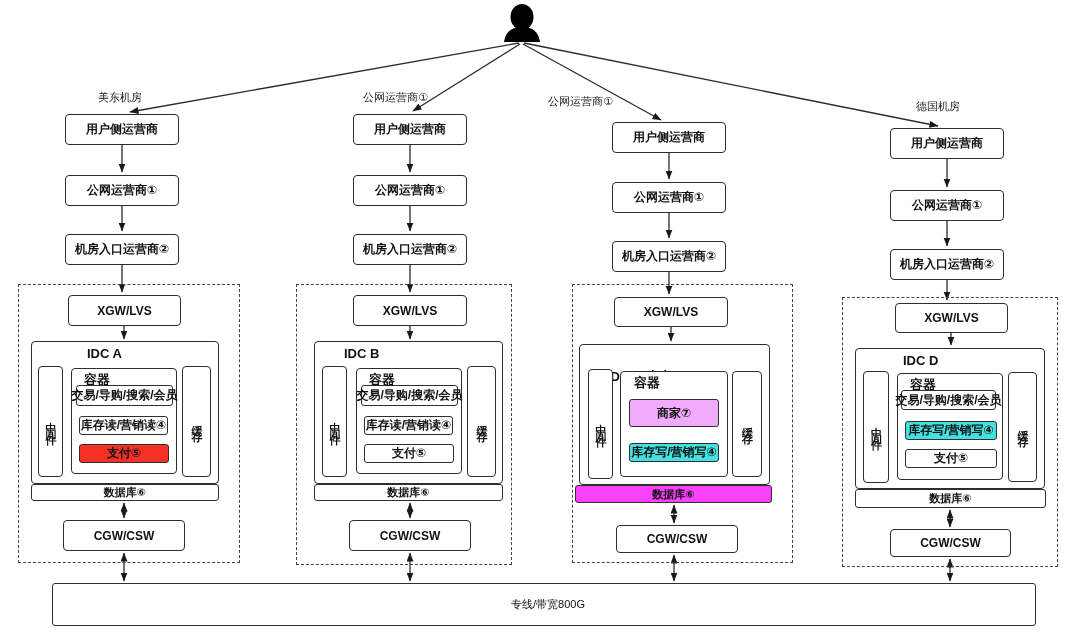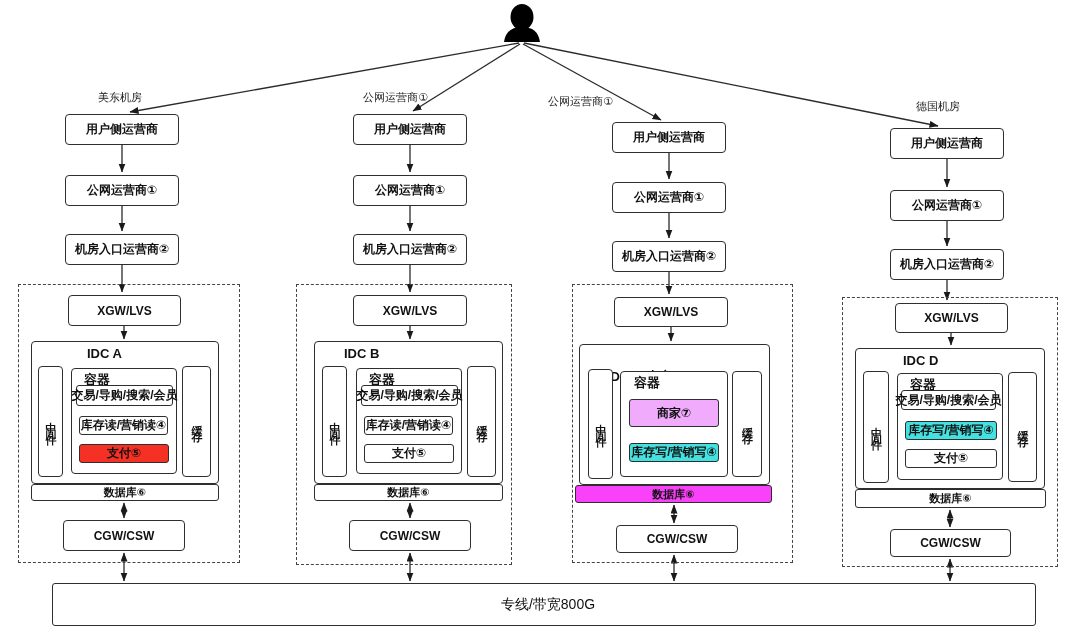--- a/index.html
+++ b/index.html
@@ -10,21 +10,21 @@
        background:#fff;display:flex;align-items:center;justify-content:center;
        font-size:12px;font-weight:700;color:#111;white-space:nowrap;}
   .svc{font-size:12px;border-radius:3px;}
   .panel{position:absolute;box-sizing:border-box;border:1.5px solid #2e2e2e;border-radius:4px;background:#fff;}
   .dashed{position:absolute;box-sizing:border-box;border:1.6px dashed #444;background:transparent;}
   .lbl{position:absolute;font-size:11px;color:#222;white-space:nowrap;}
   .idc-title{position:absolute;font-size:13px;font-weight:700;color:#111;white-space:nowrap;}
   .clabel{position:absolute;font-size:13px;font-weight:700;color:#111;white-space:nowrap;}
   .vtxt{writing-mode:vertical-rl;text-orientation:upright;letter-spacing:6px;font-size:11px;}
   .db{font-size:11px;border-radius:3px;}
-  .bar{font-size:14px;font-weight:400;border-radius:3px;padding-left:8px;}
+  .bar{font-size:11px;font-weight:400;border-radius:3px;padding-left:8px;}
 </style>
 </head>
 <body>
 
 <div class="stage">
 
   <svg class="wires" width="1080" height="637" viewBox="0 0 1080 637">
     <defs>
       <marker id="ah" markerWidth="10" markerHeight="8" refX="8.5" refY="3.5" orient="auto-start-reverse" markerUnits="userSpaceOnUse">
         <path d="M0,0 L9,3.5 L0,7 Z" fill="#1a1a1a"></path>

